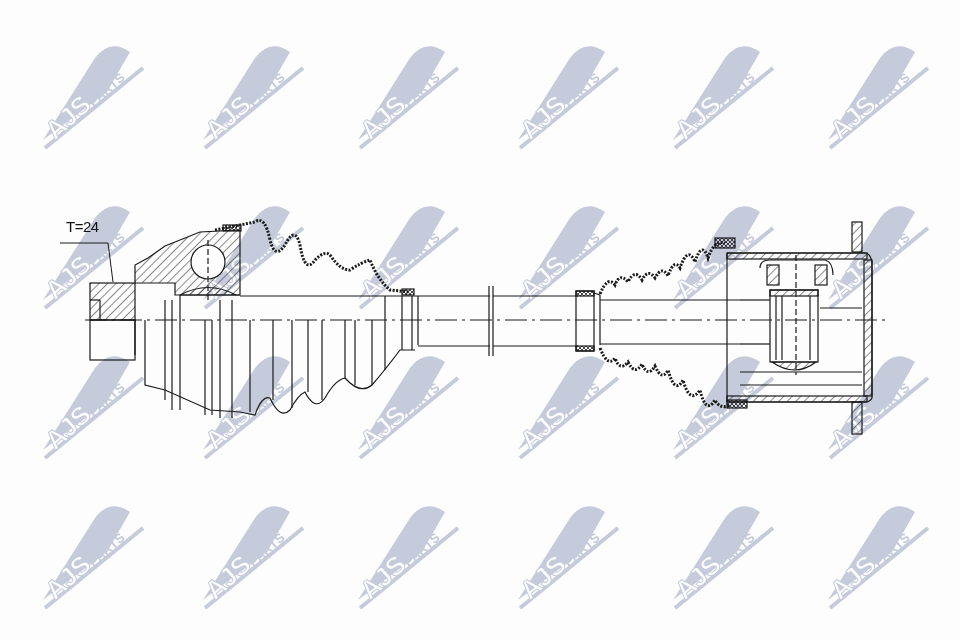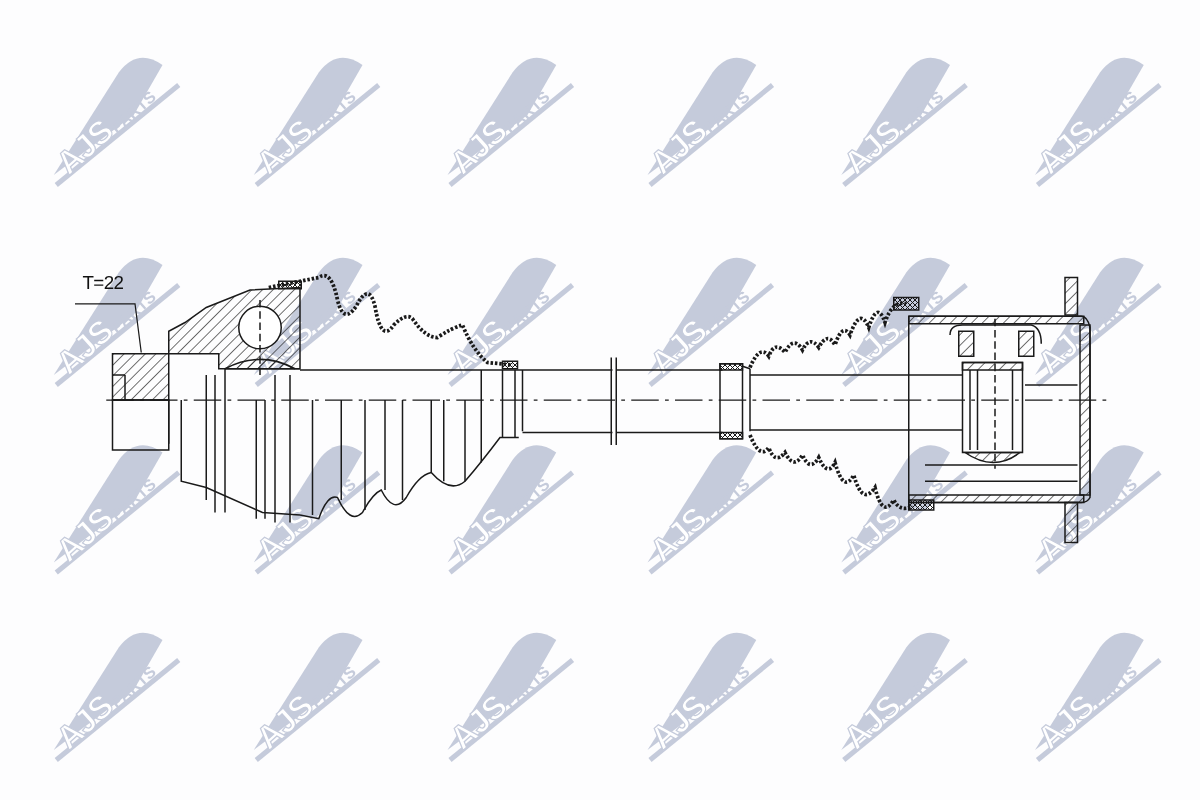--- a/index.html
+++ b/index.html
@@ -259,14 +259,14 @@
       <line x1="810" y1="296" x2="810" y2="360"></line>
       <line x1="796" y1="255" x2="796" y2="375" stroke-dasharray="6,3"></line>
       <line x1="740" y1="300" x2="770" y2="300"></line>
       <line x1="740" y1="344" x2="770" y2="344"></line>
       <line x1="820" y1="308" x2="862" y2="308"></line>
       <line x1="740" y1="372" x2="862" y2="372"></line>
       <line x1="740" y1="385" x2="862" y2="385"></line>
     </g>
   </svg>
 
-  <div class="label" style="left:66px;top:218px;">T=22</div>
+  <div class="label" style="left:66px;top:218px;">T=24</div>
 </div>
 
 </body></html>

